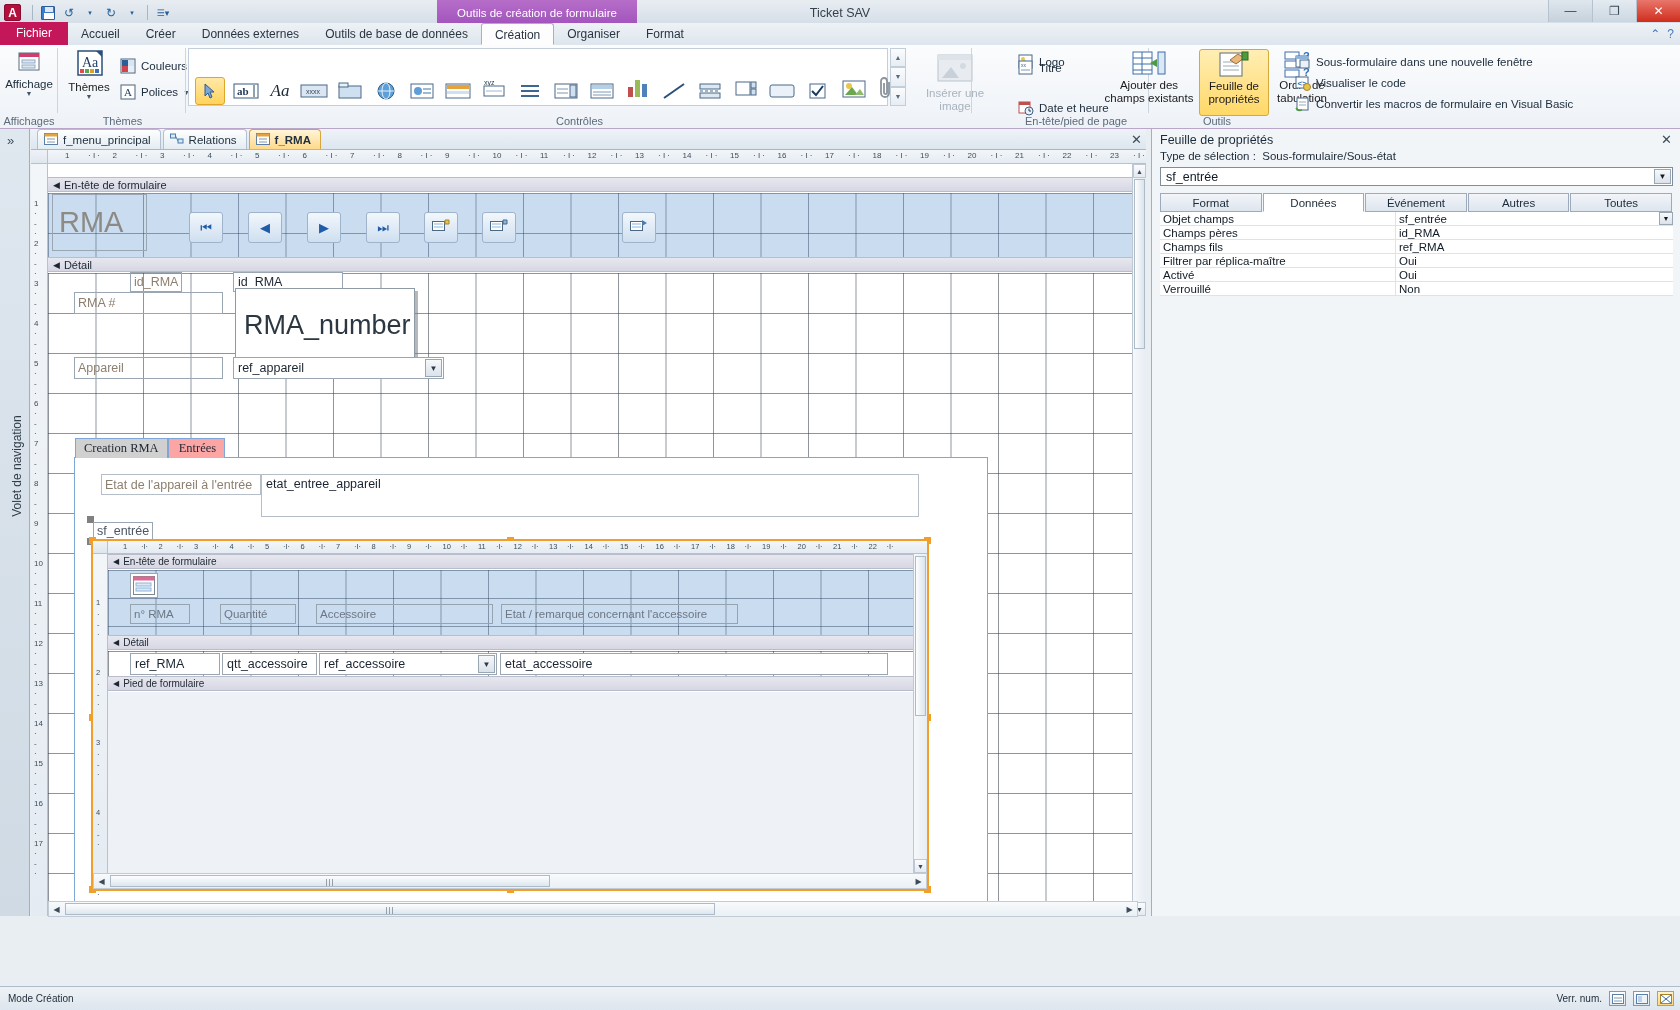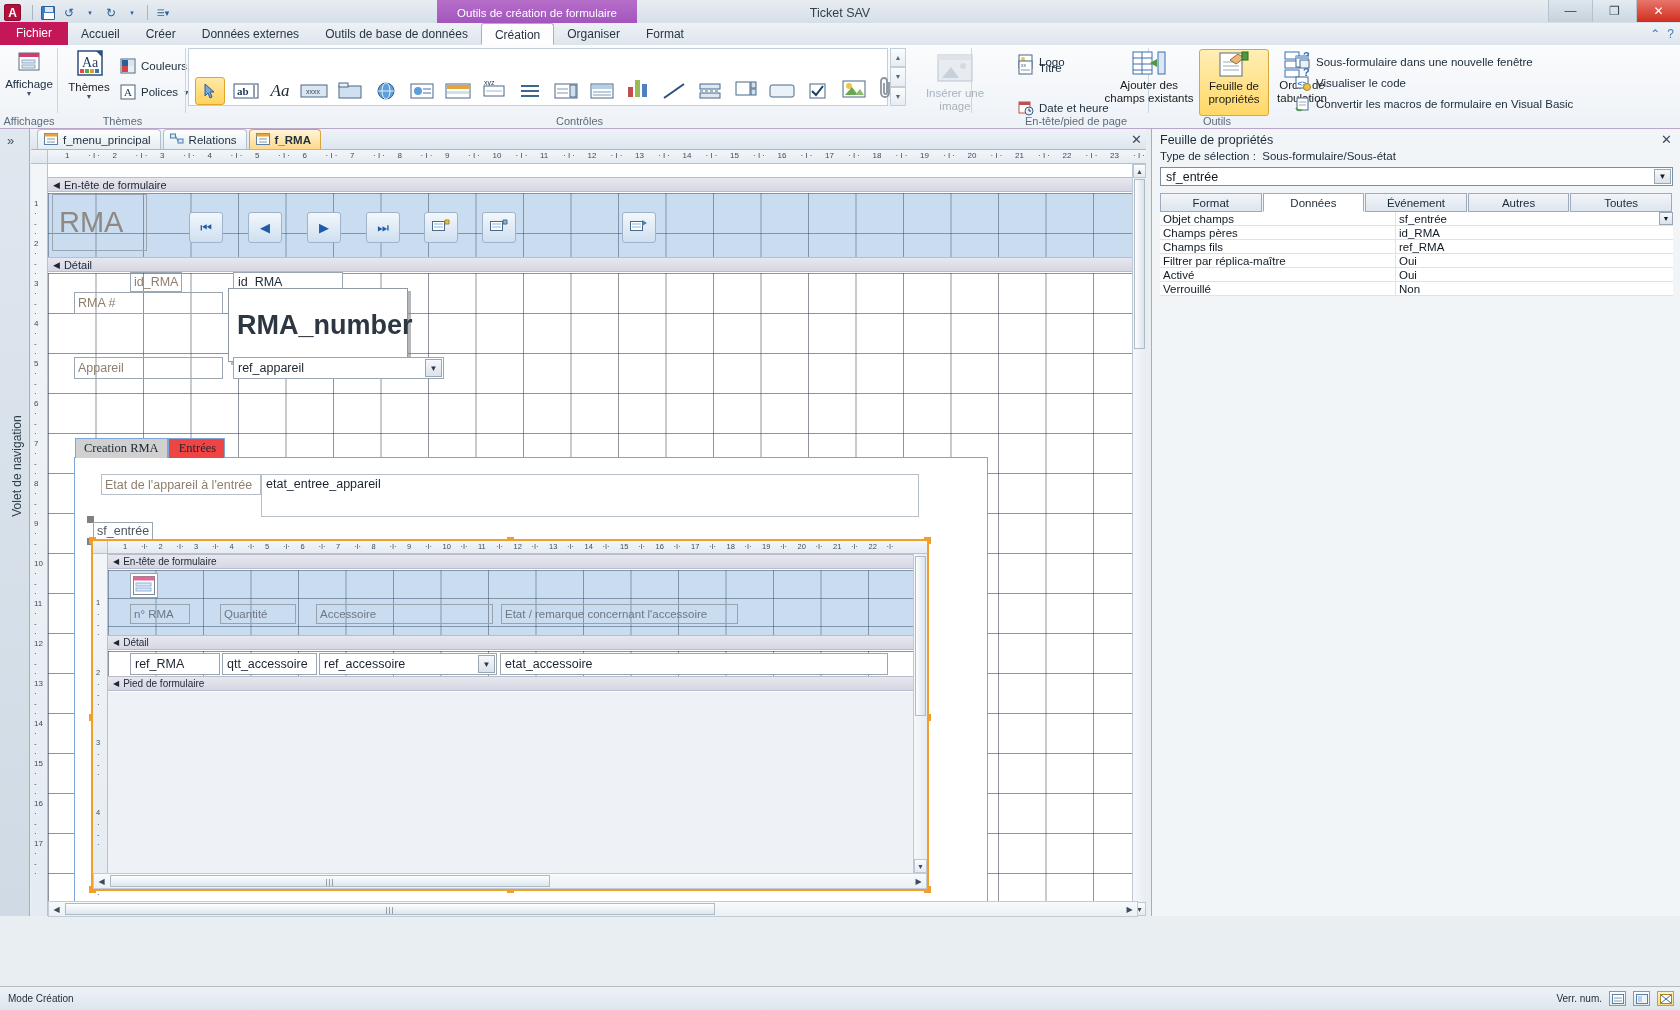--- a/index.html
+++ b/index.html
@@ -117,21 +117,21 @@
   .bigcallout{ position:absolute; background:#fff; border:1px solid #8e9aa6;
     box-shadow:3px 3px 0 rgba(120,128,136,.55); display:flex; align-items:center; padding-left:8px;
     font-size:27px; color:#2d3742; }
 
   
   .tabctl{ position:absolute; border:1px solid #7ea6d6; background:transparent;}
   .tabctl-head{ position:absolute; top:-20px; left:0; display:flex; }
   .tctab{ height:20px; padding:0 8px; font-size:12.5px; display:flex; align-items:center;
     font-family:"Liberation Serif", serif; border:1px solid #7ea6d6; border-bottom:none;
     background:#d0d0d0; color:#1c2632;}
-  .tctab.active{ background:#ef4444;padding-left:10px; }
+  .tctab.active{ background:#fca5a5;padding-left:10px; }
 
   
   .subform{ position:absolute; border:1px solid #f0a02a; outline:1px solid #f0a02a; background:#fff; }
   .sf-handle{ position:absolute; width:7px; height:7px; background:#f0a02a; }
   .sf-handle.dark{ background:#808080; }
   .sf-ruler-h{ position:absolute; left:15px; top:0; right:0; height:13px;
     background:linear-gradient(to bottom,#f3f6f9,#e4ebf2); border-bottom:1px solid #b5c2cf;
     font-size:7.5px; color:#3e4d5b; overflow:hidden; white-space:nowrap;}
   .sf-ruler-v{ position:absolute; left:0; top:13px; bottom:0; width:15px;
     background:linear-gradient(to bottom,#f3f6f9,#e4ebf2); border-right:1px solid #b5c2cf;
@@ -782,21 +782,21 @@
 
   <div class="secbar" style="left:0; top:93px; width:1090px;">
     <span style="font-size:9px">◀</span>
     <span>Détail</span>
   </div>
   <div class="grid-white" style="left:0; top:109px; width:1090px; height:643px;"></div>
 
   <div class="lbl" style="left:82px; top:108px; width:52px; height:20px;">id_RMA</div>
   <div class="txtbox" style="left:185px; top:108px; width:110px; height:20px;">id_RMA</div>
   <div class="lbl" style="left:26px; top:128px; width:149px; height:22px;">RMA #</div>
-  <div class="bigcallout" style="left:180px; top:124px; width:180px; height:74px;font-weight:bold;">RMA_number</div>
+  <div class="bigcallout" style="left:187px; top:124px; width:180px; height:74px;">RMA_number</div>
 
   <div class="lbl" style="left:26px; top:193px; width:149px; height:22px;">Appareil</div>
   <div class="combo" style="left:185px; top:193px; width:211px; height:22px;">
     <span>ref_appareil</span>
     <span class="arw">▼</span>
   </div>
 
   <div class="tabctl" style="left:26px; top:293px; width:914px; height:452px;">
     <div class="tabctl-head">
       <div class="tctab">Creation RMA</div>

